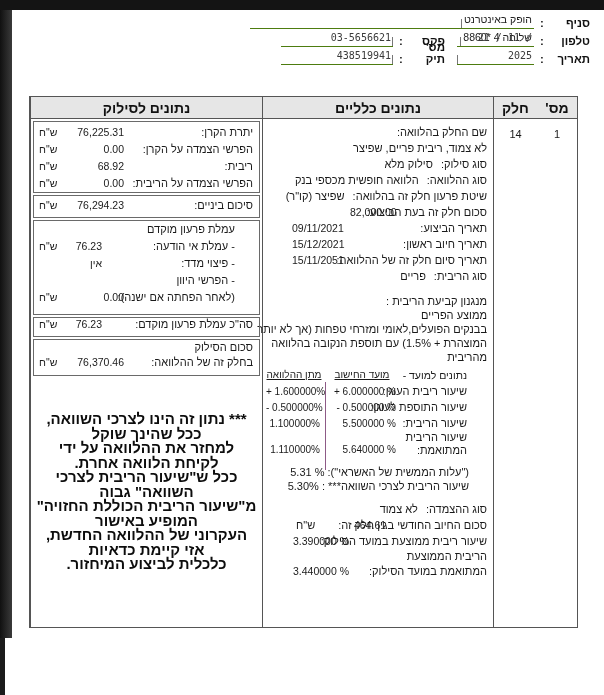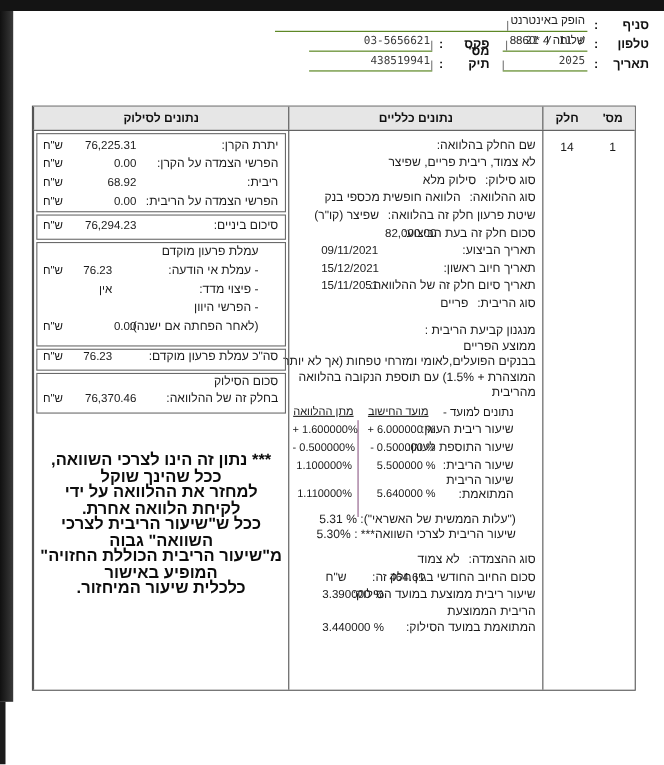--- a/index.html
+++ b/index.html
@@ -23,21 +23,21 @@
   .vwrap{position:relative;padding:0 2px 1px 3px;}
   .tickL{position:absolute;left:0;bottom:0;width:1px;height:9px;background:#777;}
   .tickR{position:absolute;right:0;bottom:0;width:1px;height:9px;background:#777;}
   .vsans{font-size:10.5px;color:#222;}
   .vmono{font-family:"DejaVu Sans Mono","Liberation Mono",monospace;font-size:10px;color:#3a3a3a;}
   .ltr{direction:ltr;unicode-bidi:isolate;}
 
   
   .doc-table{position:absolute;left:29px;top:96px;width:549px;height:532px;border:1px solid #555;box-sizing:border-box;}
   .thead{display:flex;direction:rtl;height:22px;background:#e6e6e6;border-bottom:1px solid #555;box-sizing:border-box;}
-  .th{display:flex;align-items:center;justify-content:center;font-weight:bold;font-size:11px;color:#111;box-sizing:border-box;}
+  .th{display:flex;align-items:center;justify-content:center;font-weight:bold;font-size:14px;color:#111;box-sizing:border-box;}
   .tbody{display:flex;direction:rtl;height:508px;}
   .td{box-sizing:border-box;position:relative;}
   .w-num{width:40px;}
   .w-part{width:44px;}
   .w-gen{width:231px;}
   .w-pay{width:232px;flex:1;}
   .bl{border-left:1px solid #555;}
   .cell-center{text-align:center;font-size:11px;padding-top:9px;}
 
   
@@ -296,19 +296,20 @@
               <span class="p-unit">ש"ח</span>
             </div>
           </div>
         </div>
 
         <div class="note">
           <div>*** נתון זה הינו לצרכי השוואה, ככל שהינך שוקל</div>
           <div>למחזר את ההלוואה על ידי לקיחת הלוואה אחרת.</div>
           <div>ככל ש"שיעור הריבית לצרכי השוואה" גבוה</div>
           <div>מ"שיעור הריבית הכוללת החזויה" המופיע באישור</div>
-          <div>כלכלית שיעור המיחזור.</div>
+          <div>העקרוני של ההלוואה החדשת, אזי קיימת כדאיות</div>
+          <div>כלכלית לביצוע המיחזור.</div>
         </div>
       </div>
 
     </div>
   </div>
 </div>
 
 </body></html>

